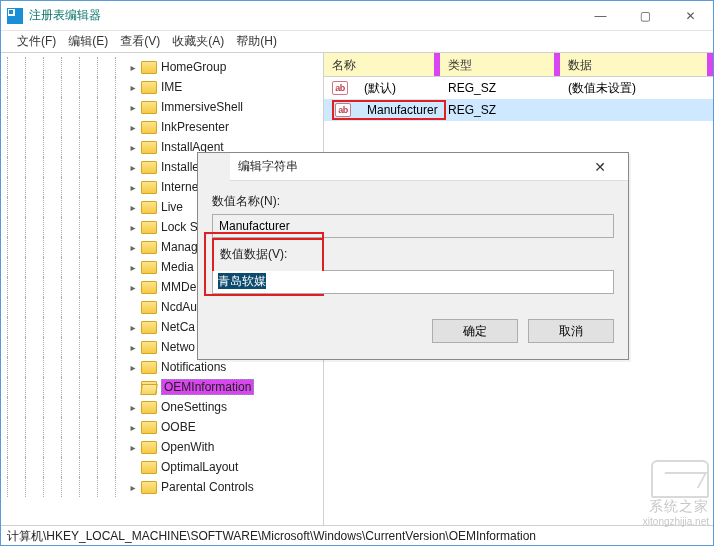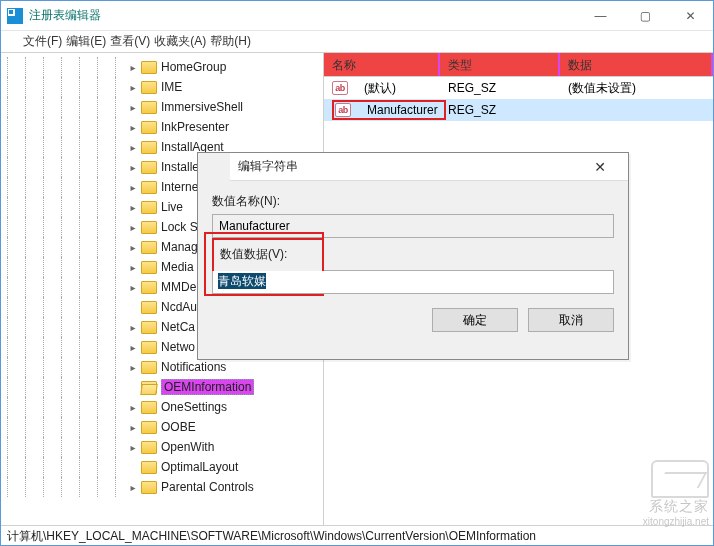--- a/index.html
+++ b/index.html
@@ -5,55 +5,55 @@
 * { box-sizing: border-box; margin: 0; padding: 0; font-family: "Microsoft YaHei", "Segoe UI", sans-serif; font-size: 12px; }
 body { background: #fff; width: 714px; height: 546px; overflow: hidden; position: relative; border: 1px solid #5a9ad8; }
 
 .titlebar { height: 30px; display: flex; align-items: center; background: #fff; border-bottom: 1px solid #e5e5e5; }
 .titlebar .app-icon { width: 16px; height: 16px; margin: 0 6px; background: #1a8fd6; position: relative; }
 .titlebar .app-icon::before { content:""; position:absolute; width:7px; height:7px; background:#fff; top:1px; left:1px; }
 .titlebar .app-icon::after { content:""; position:absolute; width:4px; height:4px; background:#1a8fd6; top:2px; left:2px; }
 .titlebar .title { flex:1; color:#0f766e; font-size: 12px; }
 .winbtn { width: 45px; height: 30px; display:flex; align-items:center; justify-content:center; color:#555; }
 
-.menubar { height: 22px; display:flex; align-items:center; gap: 4px; padding: 0 22px; border-bottom: 1px solid #d0d0d0; background:#fff; color:#333; }
+.menubar { height: 22px; display:flex; align-items:center; gap: 12px; padding: 0 16px; border-bottom: 1px solid #d0d0d0; background:#fff; color:#333; }
 .menubar span { font-size: 12px; }
 
 .main { display:flex; height: calc(100% - 30px - 22px - 20px); }
 .treepane { width: 323px; border-right: 1px solid #d0d0d0; overflow:hidden; position:relative; }
 .treepane-inner { position:absolute; left: 0; top:0; width: 100%; height:100%; overflow:hidden; padding-top: 4px; }
 .treenode { display:flex; align-items:center; height: 20px; white-space: nowrap; }
 .vline { width: 12px; height:100%; display:inline-block; border-left: 1px dotted #aaa; margin-left:6px; }
 .expander { width: 12px; height:12px; display:inline-flex; align-items:center; justify-content:center; color:#666; font-size:10px; margin-right:2px; }
 .folder { width:16px; height:13px; background: linear-gradient(#fce48a,#f6c945); border:1px solid #d5a520; border-radius:1px; margin-right:4px; position:relative; }
 .folder.open::before { content:""; position:absolute; width:14px; height:9px; background:linear-gradient(#fdeaa0,#f8d460); border:1px solid #d5a520; top:2px; left:-1px; transform: skewX(-8deg); }
 .treenode .label { color:#222; }
 .treenode.selected .label-wrap { background:#d946ef; border:1px dotted #7aa; padding:0 2px; }
 
 .listpane { flex:1; display:flex; flex-direction:column; }
 .listhead { height: 24px; display:flex; border-bottom: 1px solid #d0d0d0; }
-.listhead .col { border-right: 2px solid #d946ef; padding: 4px 8px; color:#333; background:#ef4444; }
+.listhead .col { border-right: 6px solid #d946ef; padding: 4px 8px; color:#333; background:#fef9c3; }
 .listrow { display:flex; height: 22px; align-items:center; }
 .listrow .cell { padding: 0 8px; display:flex; align-items:center; height:100%; }
 .listrow.sel { background:#cde8ff; }
 .ab-icon { width:16px; height:14px; border:1px solid #c78; background:#fff; color:#c04050; font-size:9px; font-weight:bold; display:inline-flex; align-items:center; justify-content:center; margin-right:16px; border-radius:2px; letter-spacing:-0.5px;}
 .redbox { border: 2px solid #e02020; }
 
 .statusbar { height: 20px; border-top:1px solid #d0d0d0; padding: 2px 6px; color:#222; white-space:nowrap; overflow:hidden; }
 
 
 .dialog { position:absolute; left: 196px; top: 151px; width: 432px; height: 208px; background:#f0f0f0; border:1px solid #888; box-shadow: 2px 2px 0 rgba(0,0,0,0.05); }
 .dialog .dtitle { height:28px; background:#fff; display:flex; align-items:center; padding:0 8px; border-bottom:1px solid #ddd;margin-left:32px; }
 .dialog .dtitle .t { flex:1; color:#222; }
 .dialog .dtitle .x { width:40px; text-align:center; color:#333; font-size:14px; }
 .dialog .body { padding: 10px 14px; }
 .dialog label { display:block; margin: 2px 0 4px; color:#222; }
 .dialog input[type=text] { width: 100%; height: 24px; border:1px solid #adadad; padding:0 6px; background:#fff; }
 .dialog input[readonly] { background:#f0f0f0; }
-.dialog .btns { display:flex; justify-content:flex-end; gap: 10px; margin-top: 14px; }
+.dialog .btns { display:flex; justify-content:flex-end; gap: 10px; margin-top: 25px; }
 .dialog button { width: 86px; height: 24px; border:1px solid #adadad; background:#e1e1e1; }
 .selected-text { background:#0c4a6e; color:#fff; padding:1px 0; }
 
 
 .watermark { position:absolute; right:4px; bottom:18px; opacity:0.55; color:#999; text-align:right; pointer-events:none; }
 .watermark .logo { width:58px; height:38px; border:2px solid #bbb; border-radius:6px 6px 2px 2px; position:relative; margin-left:auto; }
 .watermark .logo::before { content:""; position:absolute; left:8px; top:10px; width:40px; height:14px; border-top:2px solid #bbb; border-right:2px solid #bbb; transform: skewX(-28deg); }
 .watermark .txt { font-size:14px; letter-spacing:1px; }
 .watermark .url { font-size:10px; }
 </style>

